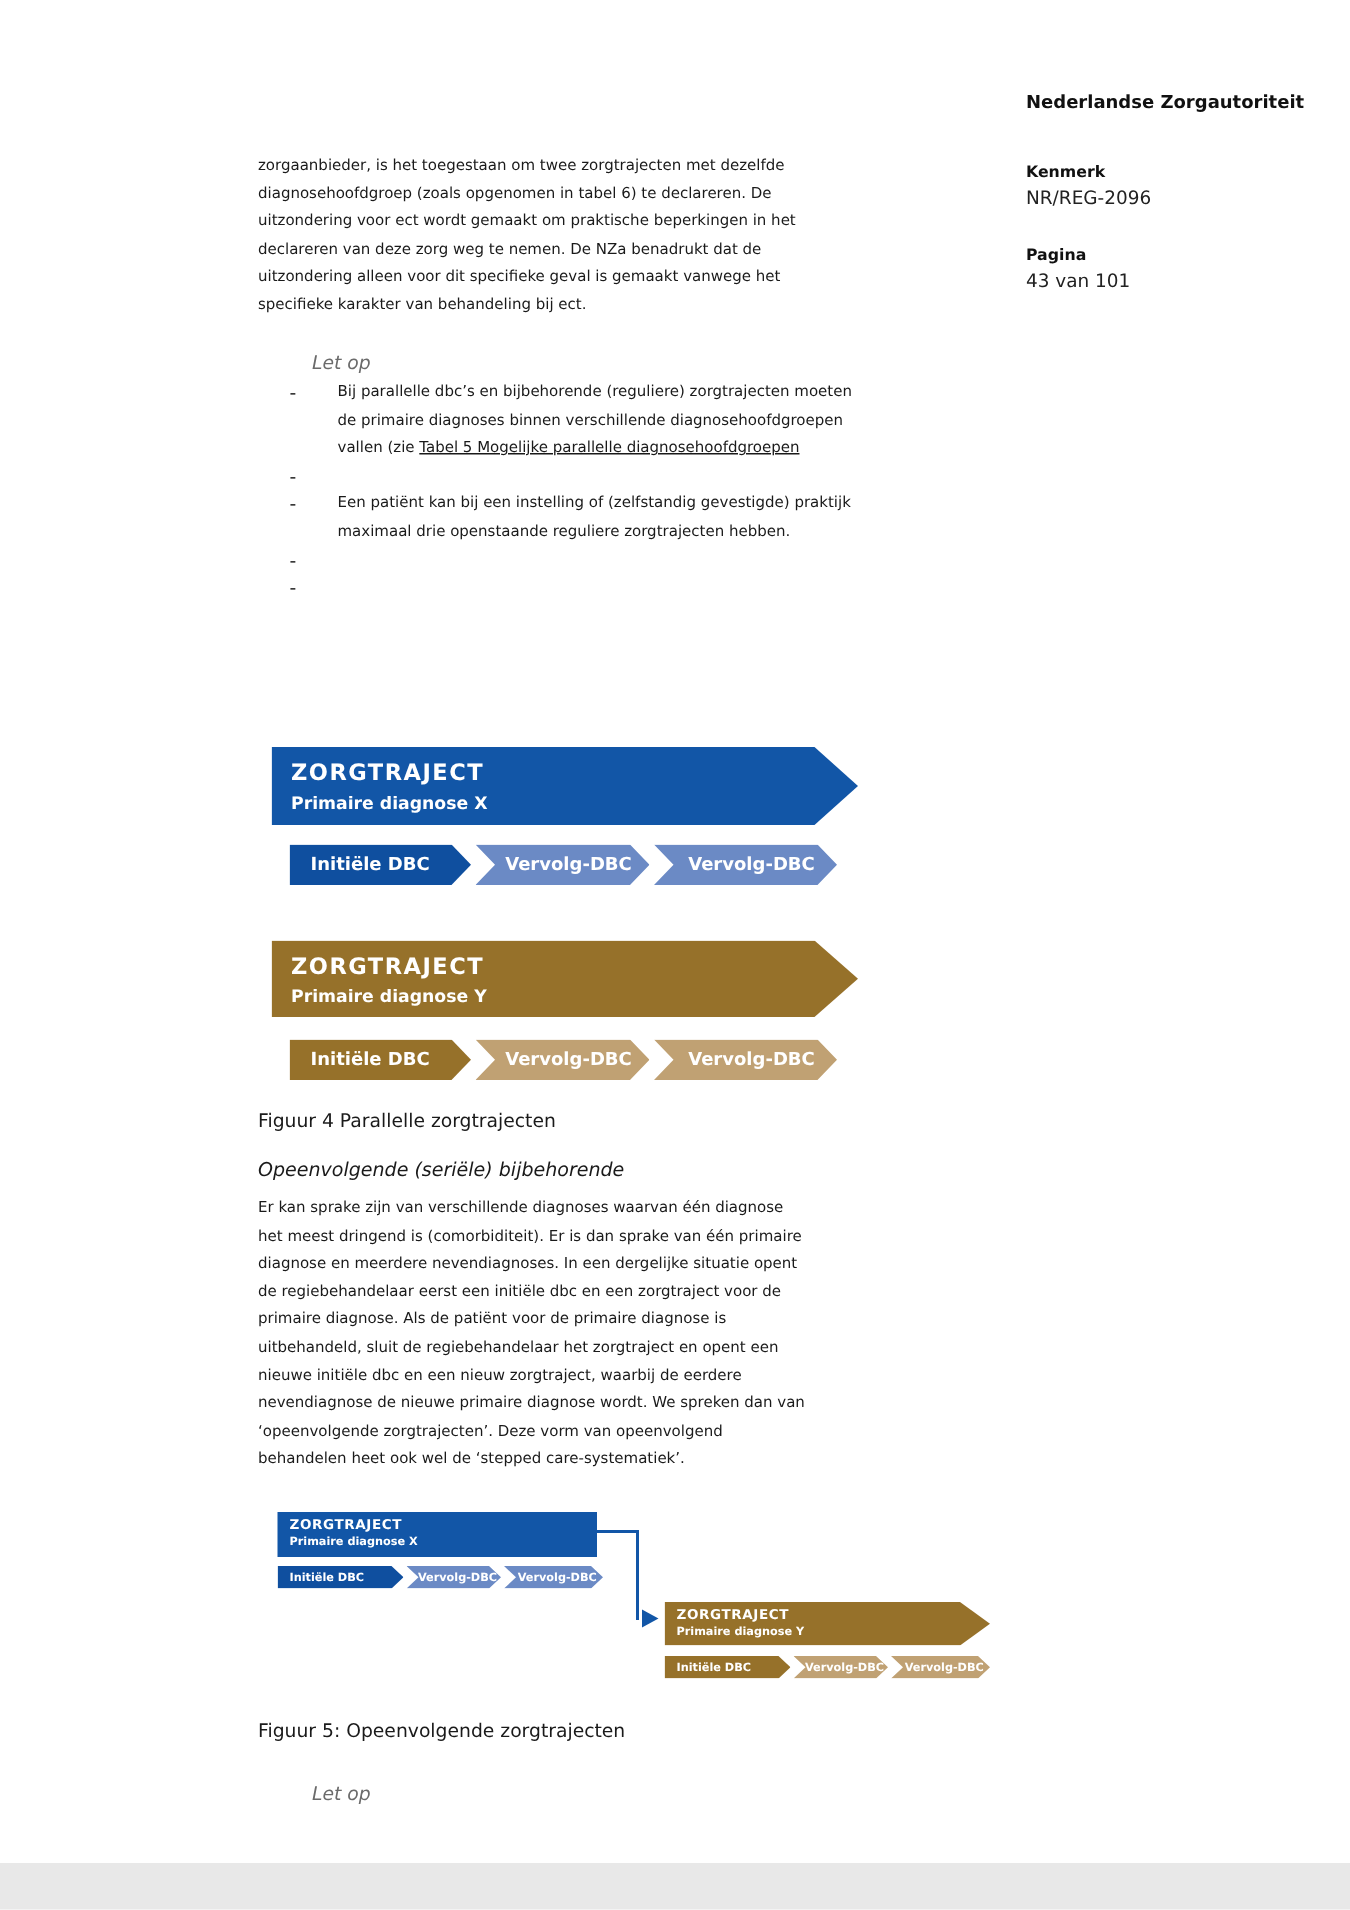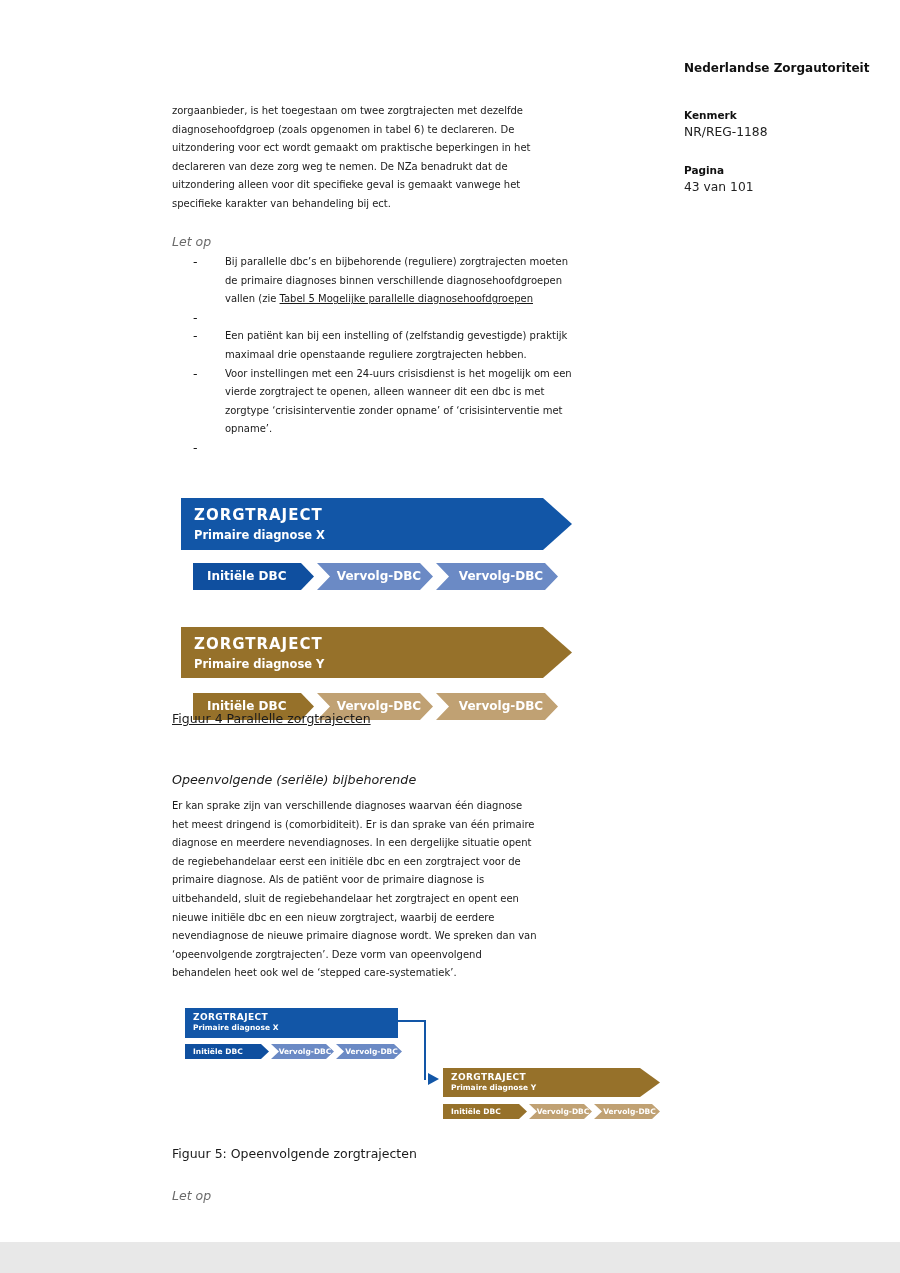--- a/index.html
+++ b/index.html
@@ -11,21 +11,21 @@
   }
   .abs { position:absolute; }
 
   
   .brand { font-size:12px; font-weight:bold; color:#111; }
   .meta-label { font-size:10.5px; font-weight:bold; color:#111; }
   .meta-value { font-size:12.3px; color:#222; }
 
   
   .body-text { font-size:10px; line-height:18.6px; white-space:pre-line; }
-  .note { font-size:12.5px; font-style:italic; color:var(--note-gray,#6b6b6b); }
+  .note { font-size:12.5px; font-style:italic; color:var(--note-gray,#6b6b6b);margin-left:36px; }
   .heading-italic { font-size:12.7px; font-style:italic; color:#1a1a1a; }
   .caption { font-size:12.5px; color:#1a1a1a; }
   .doclink { text-decoration:underline; color:inherit; cursor:pointer; }
 
   .bullet-row { display:flex; align-items:flex-start; padding-left:21px; }
   .bullet-marker { width:32px; flex:none; font-size:12.5px; line-height:18.6px; }
   .bullet-text { flex:1; }
 
   
   .big-arrow {
@@ -64,21 +64,21 @@
   }
 </style>
 </head>
 <body>
 
 <div class="page">
 
   <div class="abs brand" style="left:684px; top:61px;">Nederlandse Zorgautoriteit</div>
 
   <div class="abs meta-label" style="left:684px; top:109px;">Kenmerk</div>
-  <div class="abs meta-value" style="left:684px; top:125px;">NR/REG-1188</div>
+  <div class="abs meta-value" style="left:684px; top:125px;">NR/REG-2096</div>
   <div class="abs meta-label" style="left:684px; top:164px;">Pagina</div>
   <div class="abs meta-value" style="left:684px; top:180px;">43 van 101</div>
 
   <div class="abs body-text" style="left:172px; top:102px; width:524px;">zorgaanbieder, is het toegestaan om twee zorgtrajecten met dezelfde
 diagnosehoofdgroep (zoals opgenomen in tabel 6) te declareren. De
 uitzondering voor ect wordt gemaakt om praktische beperkingen in het
 declareren van deze zorg weg te nemen. De NZa benadrukt dat de
 uitzondering alleen voor dit specifieke geval is gemaakt vanwege het
 specifieke karakter van behandeling bij ect.</div>
 
@@ -94,24 +94,20 @@
     <div class="bullet-row">
       <span class="bullet-marker">-</span>
     </div>
     <div class="bullet-row">
       <span class="bullet-marker">-</span>
       <span class="bullet-text body-text">Een patiënt kan bij een instelling of (zelfstandig gevestigde) praktijk
 maximaal drie openstaande reguliere zorgtrajecten hebben.</span>
     </div>
     <div class="bullet-row">
       <span class="bullet-marker">-</span>
-      <span class="bullet-text body-text">Voor instellingen met een 24-uurs crisisdienst is het mogelijk om een
-vierde zorgtraject te openen, alleen wanneer dit een dbc is met
-zorgtype ‘crisisinterventie zonder opname’ of ‘crisisinterventie met
-opname’.</span>
     </div>
     <div class="bullet-row">
       <span class="bullet-marker">-</span>
     </div>
   </div>
 
   <div class="abs" style="left:172px; top:498px; width:460px; height:242px;">
 
     <div class="abs big-arrow c-blue-dark" style="left:9px; top:0; height:52px;">
       <div class="t1">ZORGTRAJECT</div>
@@ -123,21 +119,21 @@
 
     <div class="abs big-arrow c-gold-dark" style="left:9px; top:129px; height:51px;">
       <div class="t1">ZORGTRAJECT</div>
       <div class="t2">Primaire diagnose Y</div>
     </div>
     <div class="abs chev chev-first c-gold-dark" style="left:21px; top:195px; width:121px;">Initiële DBC</div>
     <div class="abs chev chev-mid c-gold-light" style="left:145px; top:195px; width:116px;">Vervolg-DBC</div>
     <div class="abs chev chev-mid c-gold-light" style="left:264px; top:195px; width:122px;">Vervolg-DBC</div>
   </div>
 
-  <div class="abs caption" style="left:172px; top:711px;text-decoration:underline;">Figuur 4 Parallelle zorgtrajecten</div>
+  <div class="abs caption" style="left:172px; top:739px;">Figuur 4 Parallelle zorgtrajecten</div>
 
   <div class="abs heading-italic" style="left:172px; top:772px;">Opeenvolgende (seriële) bijbehorende</div>
   <div class="abs body-text" style="left:172px; top:797px; width:524px;">Er kan sprake zijn van verschillende diagnoses waarvan één diagnose
 het meest dringend is (comorbiditeit). Er is dan sprake van één primaire
 diagnose en meerdere nevendiagnoses. In een dergelijke situatie opent
 de regiebehandelaar eerst een initiële dbc en een zorgtraject voor de
 primaire diagnose. Als de patiënt voor de primaire diagnose is
 uitbehandeld, sluit de regiebehandelaar het zorgtraject en opent een
 nieuwe initiële dbc en een nieuw zorgtraject, waarbij de eerdere
 nevendiagnose de nieuwe primaire diagnose wordt. We spreken dan van

